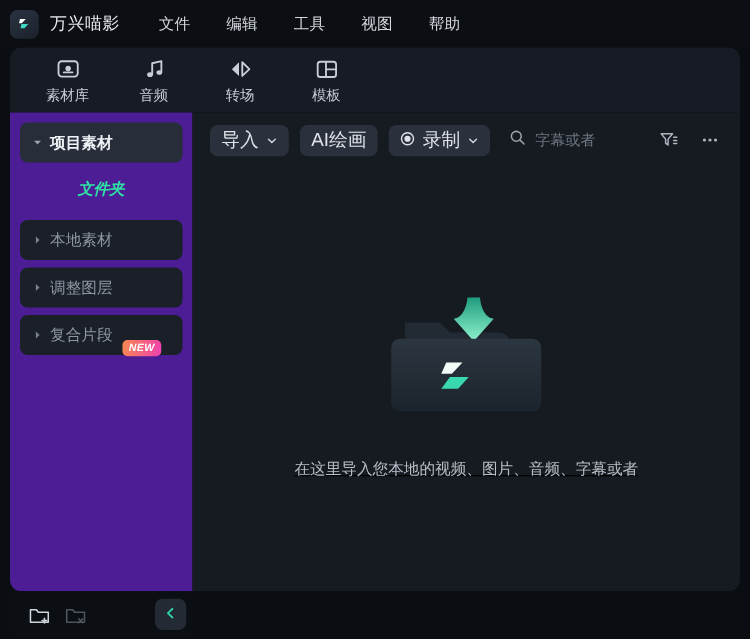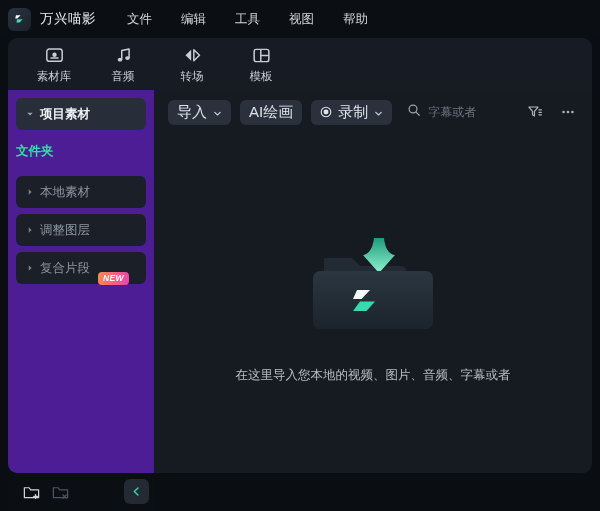--- a/index.html
+++ b/index.html
@@ -64,21 +64,21 @@
     display: flex; align-items: center; padding-left: 10px;
     margin-bottom: 6px; cursor: default;
   }
   .side-row.group { background: #272d39; }
   .side-row.sub   { background: #1b2028; }
   .caret { width: 14px; flex: none; display: flex; align-items: center; }
   .side-label { font-size: 12.5px; color: #8e96a3; white-space: nowrap; }
   .side-row.group .side-label { color: #eef1f5; font-weight: bold; }
   .folder-row {
     height: 30px; display: flex; align-items: center;
-    justify-content: flex-start; margin: 6px 0 10px 0; cursor: default;
+    justify-content: center; margin: 6px 0 10px 0; cursor: default; font-style: italic;
   }
   .folder-row .side-label { color: #2ee3a4; font-weight: bold; font-size: 12.5px; }
   .badge-new {
     margin-left: 8px; font-size: 8.5px; font-weight: bold; font-style: italic;
     color: #fff; padding: 1.5px 5px; border-radius: 4px;
     background: linear-gradient(100deg, #f98a4e, #ef3fb0);
     letter-spacing: .3px;
     margin-top: 20px;
   }
 
@@ -106,21 +106,21 @@
   .icon-btn {
     width: 24px; height: 24px; display: flex;
     align-items: center; justify-content: center;
     color: #aeb4bd; cursor: default; flex: none;
   }
 
   
   .empty {
     position: absolute; left: 0; top: 44px; width: 438px; height: 339px;
     display: flex; flex-direction: column;
-    align-items: center; justify-content: center;
+    align-items: center; justify-content: center; text-decoration: underline;
   }
   .illus { width: 150px; height: 118px; margin-bottom: 26px; }
   .hint {
     color: #b9bec7; font-size: 12.5px; text-align: center;
     line-height: 1.55; white-space: nowrap;
   }
   .linkbox {
     position: relative; margin-top: 4px;
     border: 2px solid #ff1a1a; padding: 1px 7px 2px 7px;
   }

